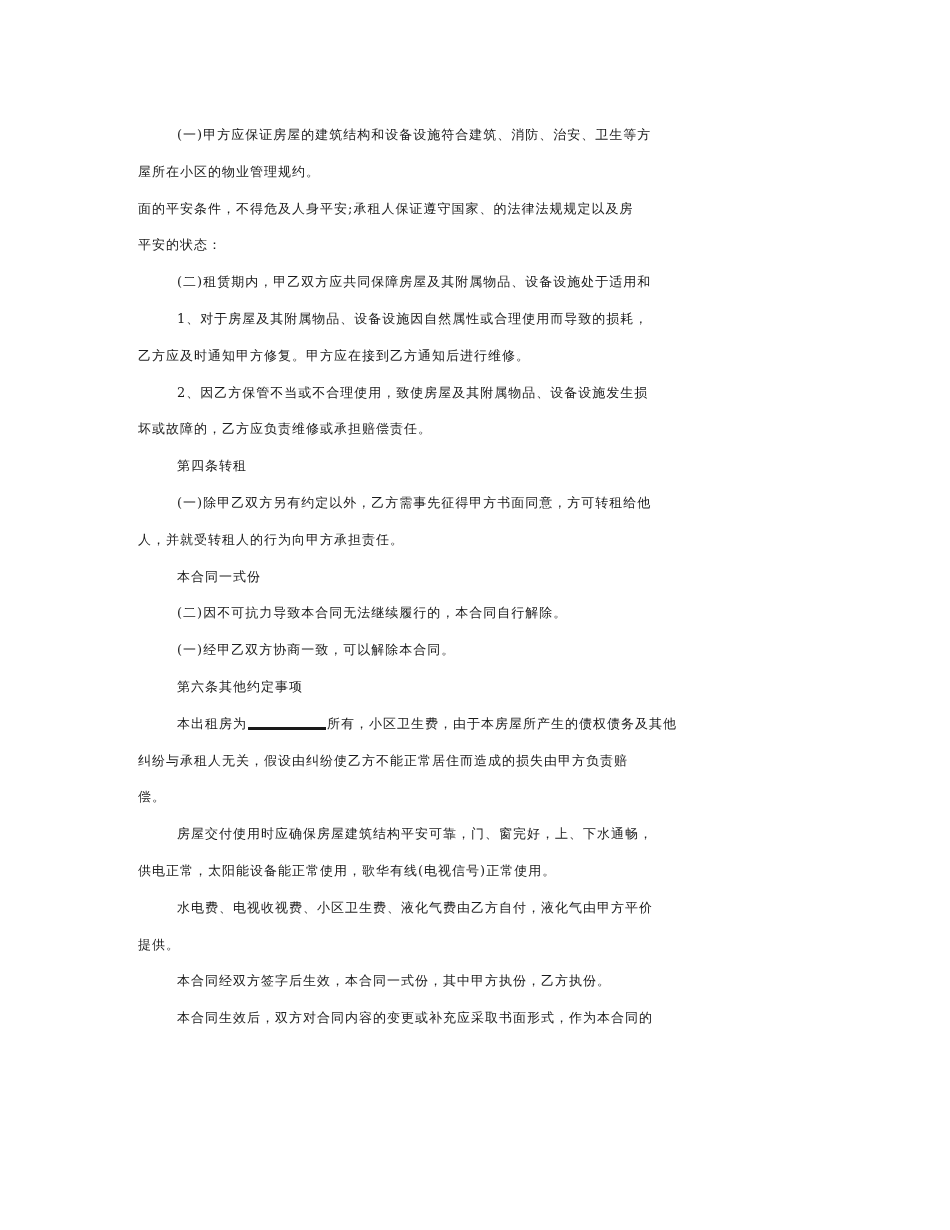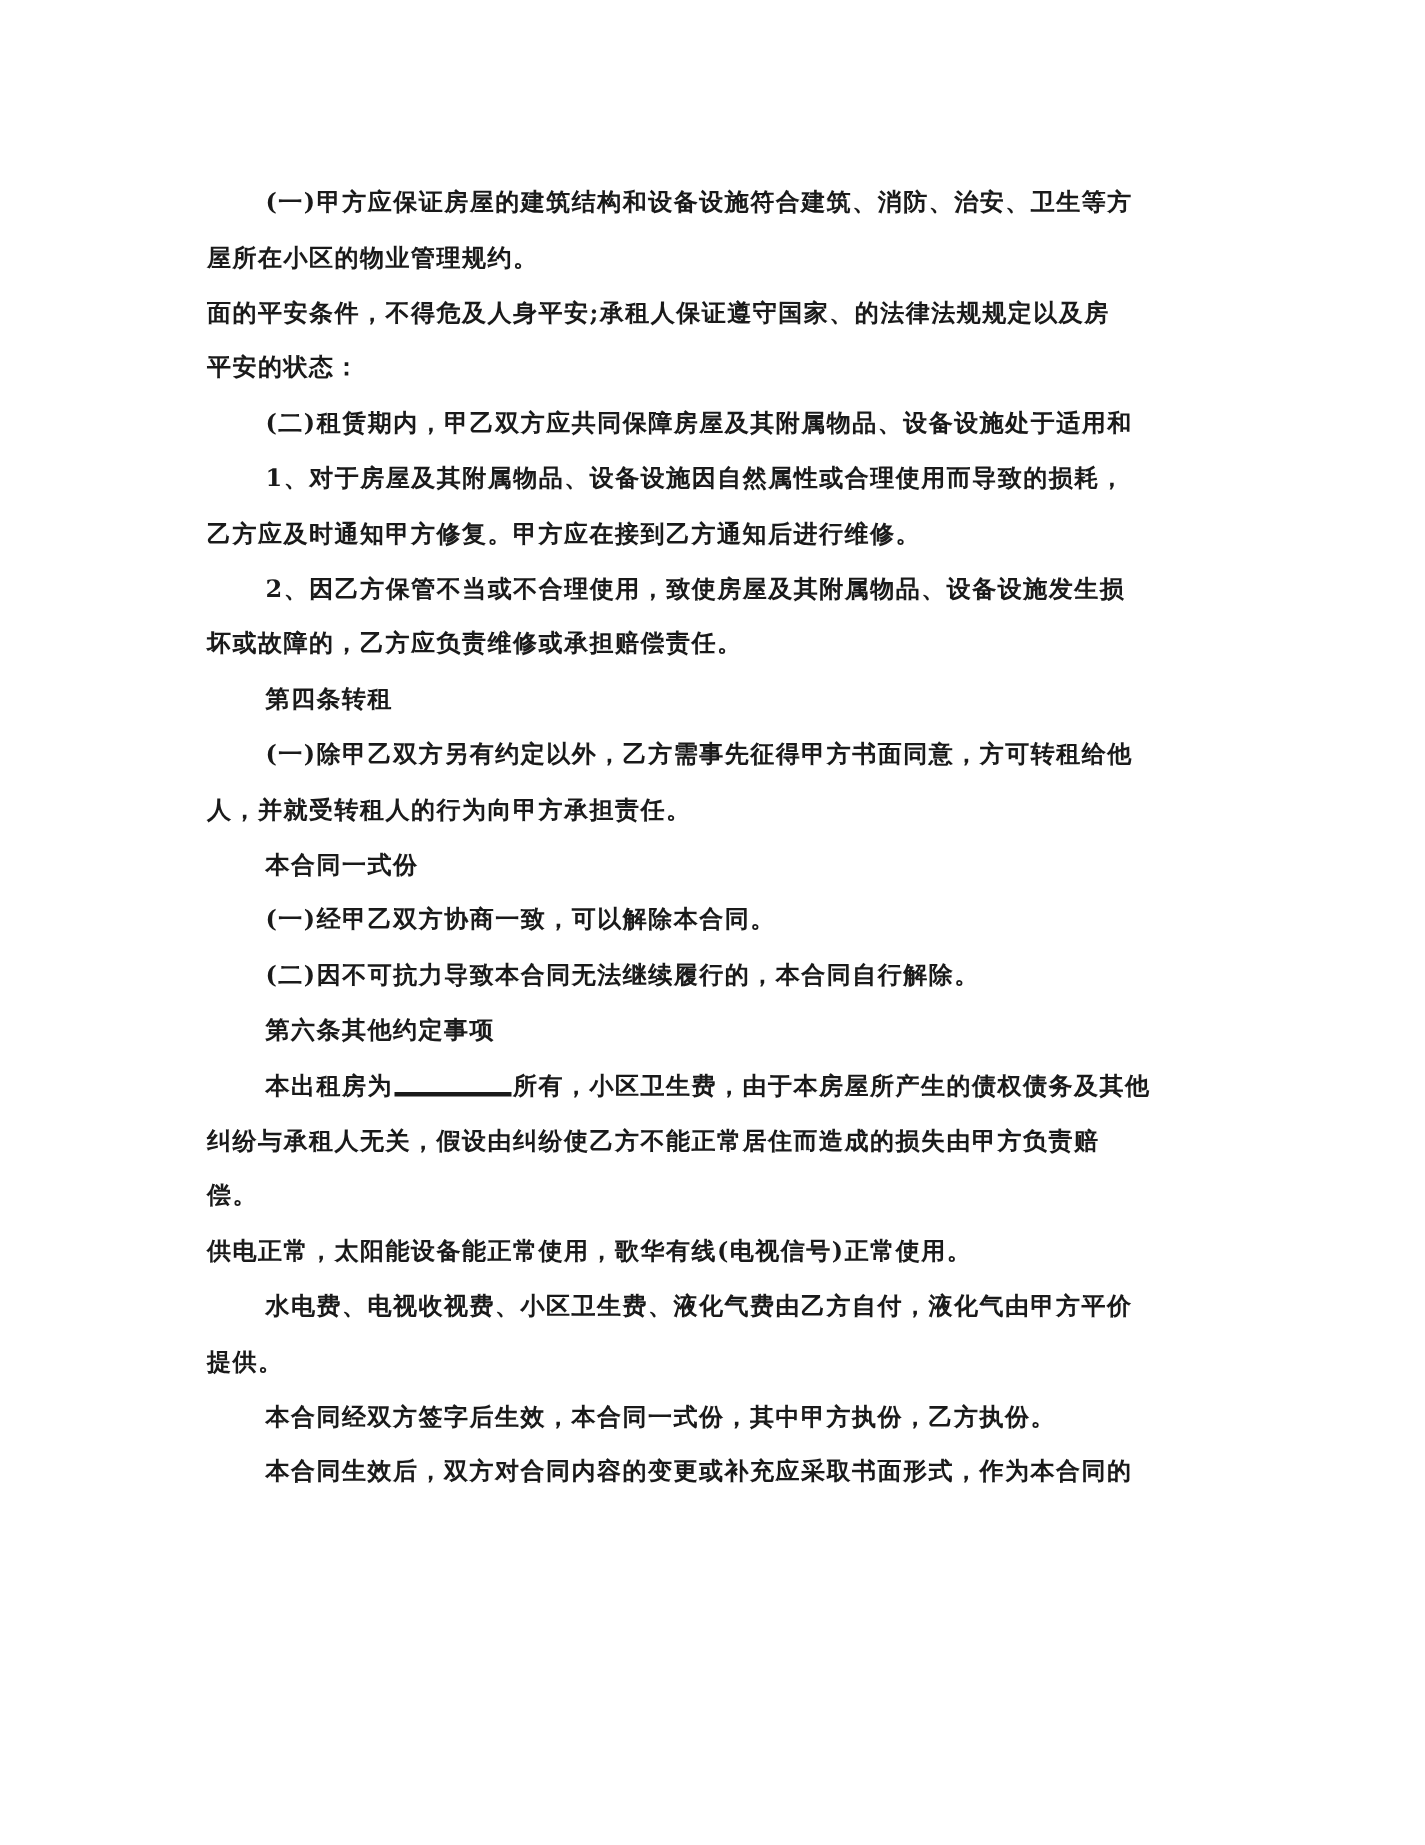--- a/index.html
+++ b/index.html
@@ -17,24 +17,23 @@
   }
   .page {
     position: absolute;
     left: 138px;
     top: 117px;
     width: 680px;
   }
   .line {
     height: 36.8px;
     line-height: 36.8px;
-    font-size: 16px;
+    font-size: 13px;
     white-space: nowrap;
     letter-spacing: 1.0px;
-    font-weight: bold;
   }
   .indent {
     padding-left: 39px;
   }
   .blank {
     display: inline-block;
     width: 78px;
     height: 18px;
     border-bottom: 3px solid #1a1a1a;
     vertical-align: -2px;
@@ -69,35 +68,36 @@
 
   <div class="line indent">第四条转租</div>
 
   <div>
     <div class="line indent">(一)除甲乙双方另有约定以外，乙方需事先征得甲方书面同意，方可转租给他</div>
     <div class="line">人，并就受转租人的行为向甲方承担责任。</div>
   </div>
 
   <div class="line indent">本合同一式份</div>
 
+  <div class="line indent">(二)因不可抗力导致本合同无法继续履行的，本合同自行解除。</div>
+
   <div class="line indent">(一)经甲乙双方协商一致，可以解除本合同。</div>
-
-  <div class="line indent">(二)因不可抗力导致本合同无法继续履行的，本合同自行解除。</div>
 
   <div class="line indent">第六条其他约定事项</div>
 
   <div>
     <div class="line indent">
       <span>本出租房为</span><span class="blank"></span><span>所有，小区卫生费，由于本房屋所产生的债权债务及其他</span>
     </div>
     <div class="line">纠纷与承租人无关，假设由纠纷使乙方不能正常居住而造成的损失由甲方负责赔</div>
     <div class="line">偿。</div>
   </div>
 
   <div>
+    <div class="line indent">房屋交付使用时应确保房屋建筑结构平安可靠，门、窗完好，上、下水通畅，</div>
     <div class="line">供电正常，太阳能设备能正常使用，歌华有线(电视信号)正常使用。</div>
   </div>
 
 
   <div>
     <div class="line indent">水电费、电视收视费、小区卫生费、液化气费由乙方自付，液化气由甲方平价</div>
     <div class="line">提供。</div>
   </div>
 
   <div class="line indent">本合同经双方签字后生效，本合同一式份，其中甲方执份，乙方执份。</div>

